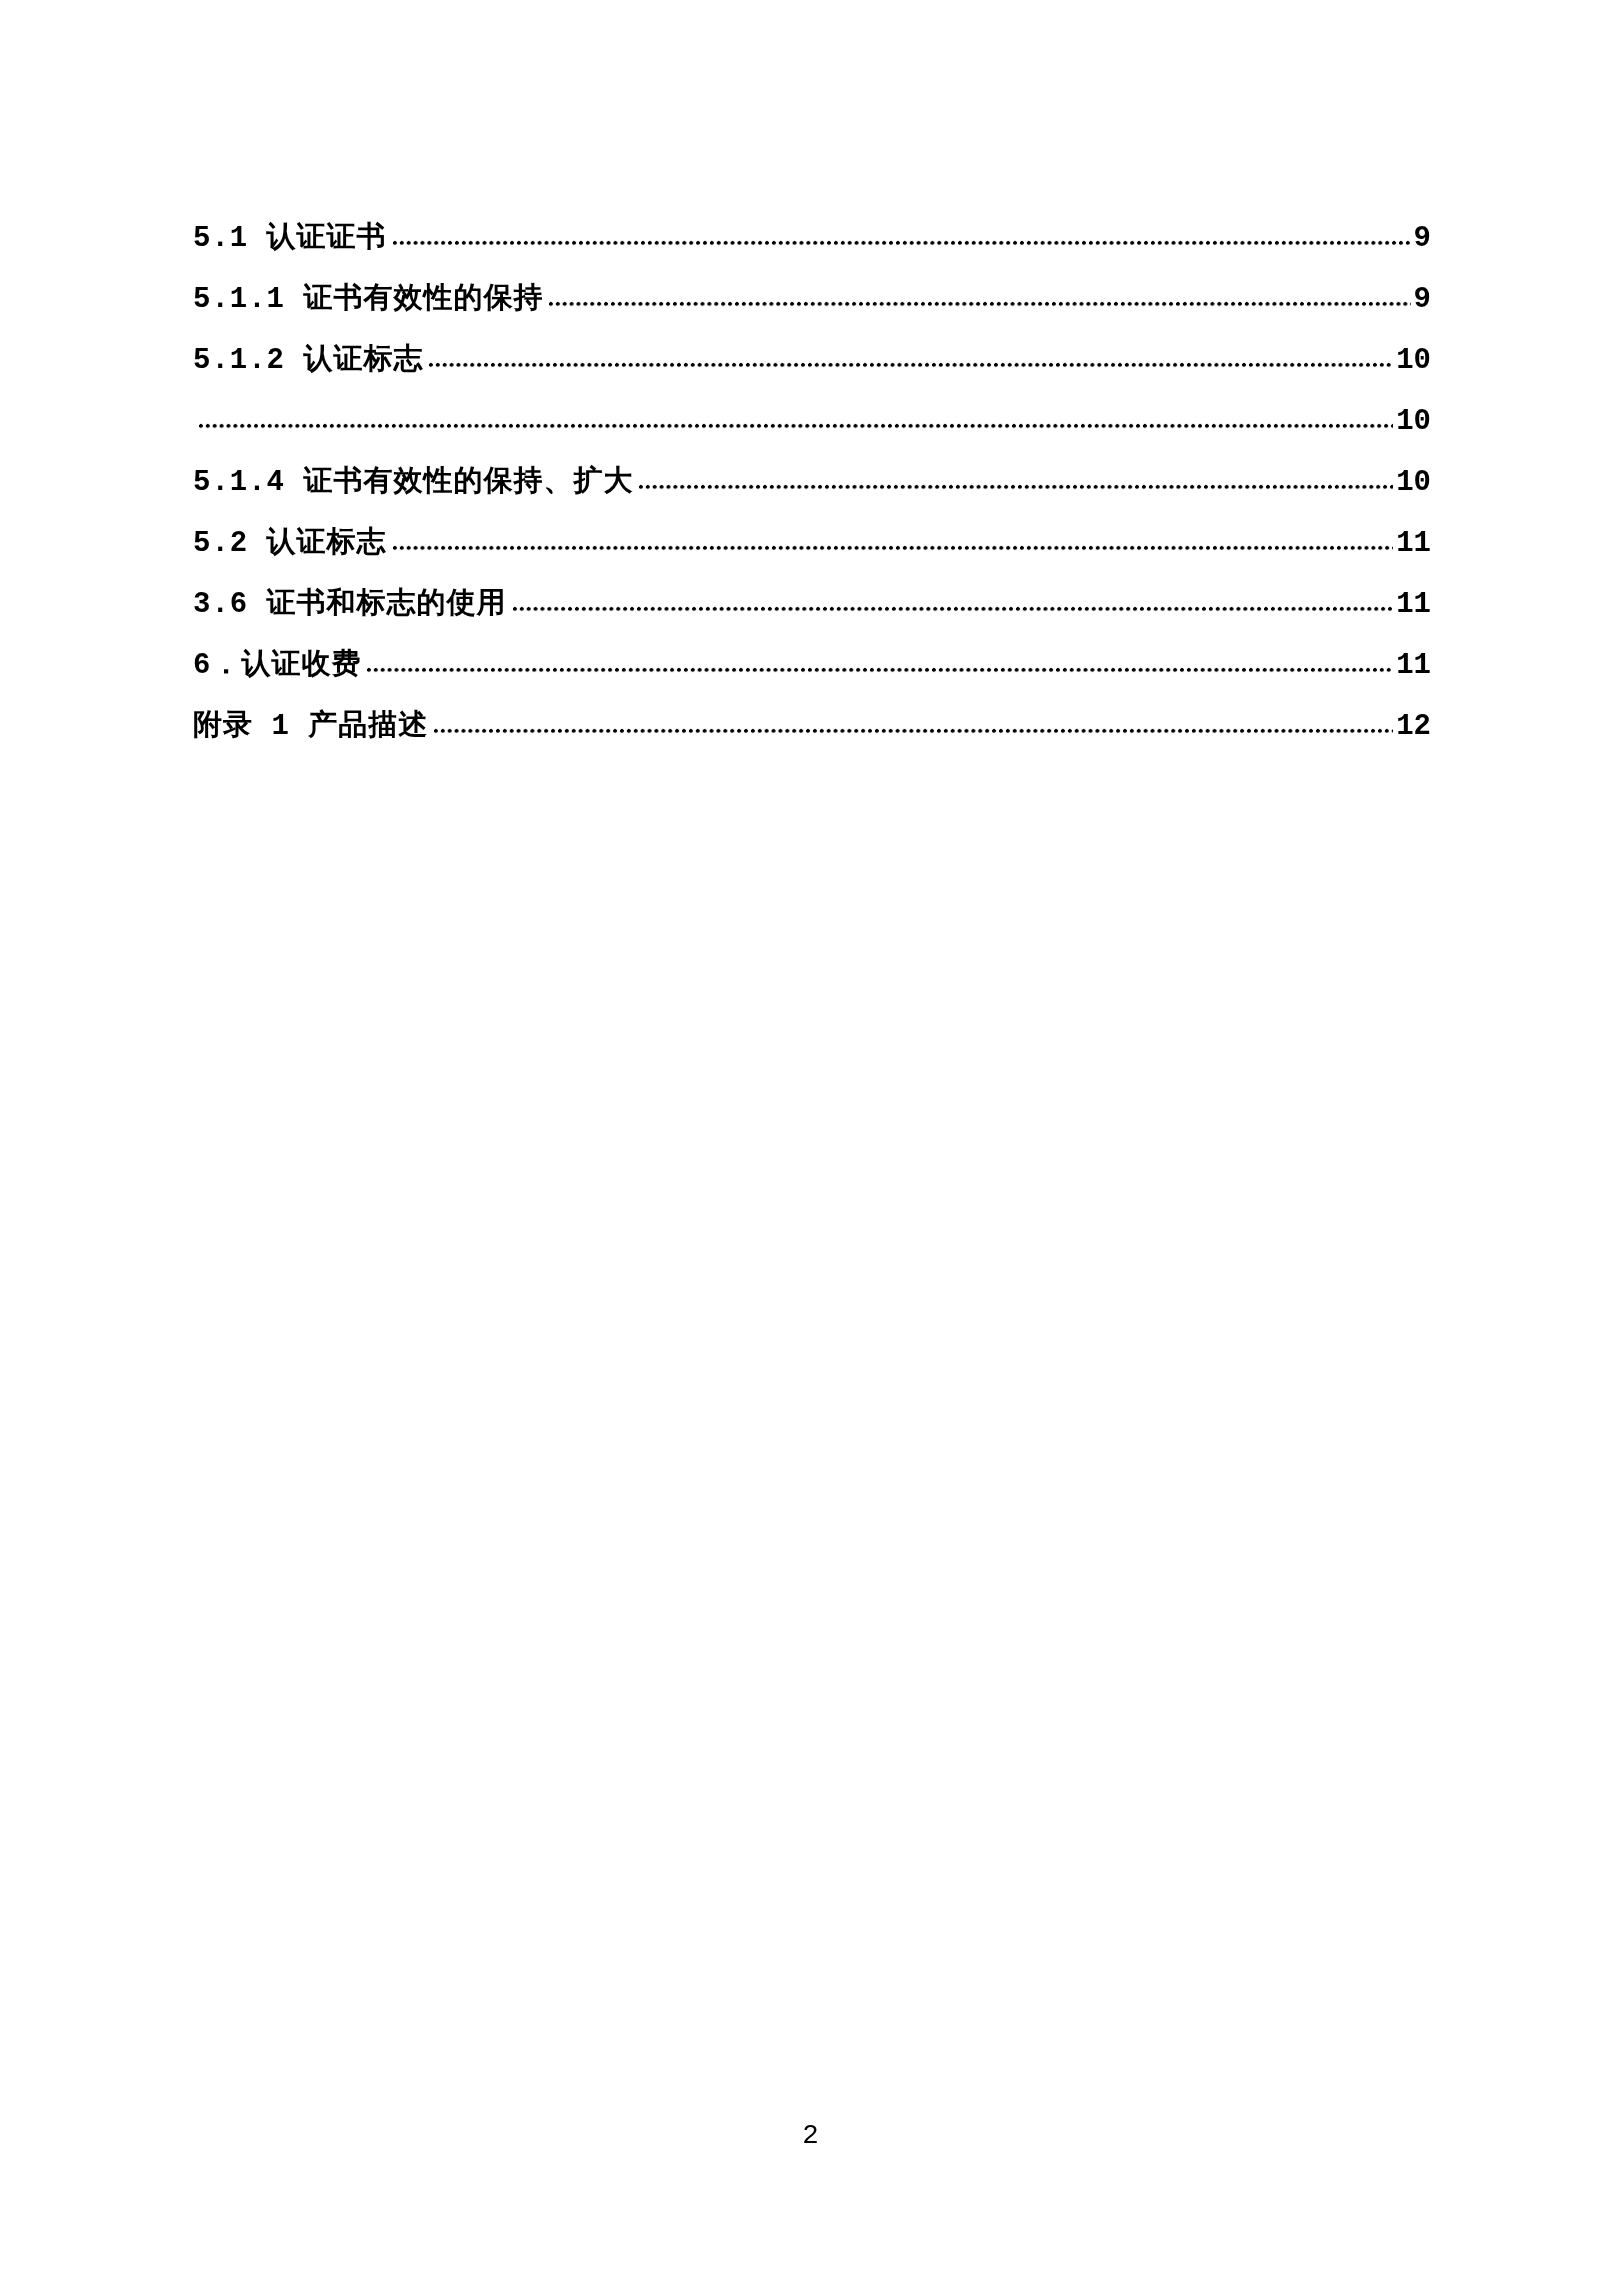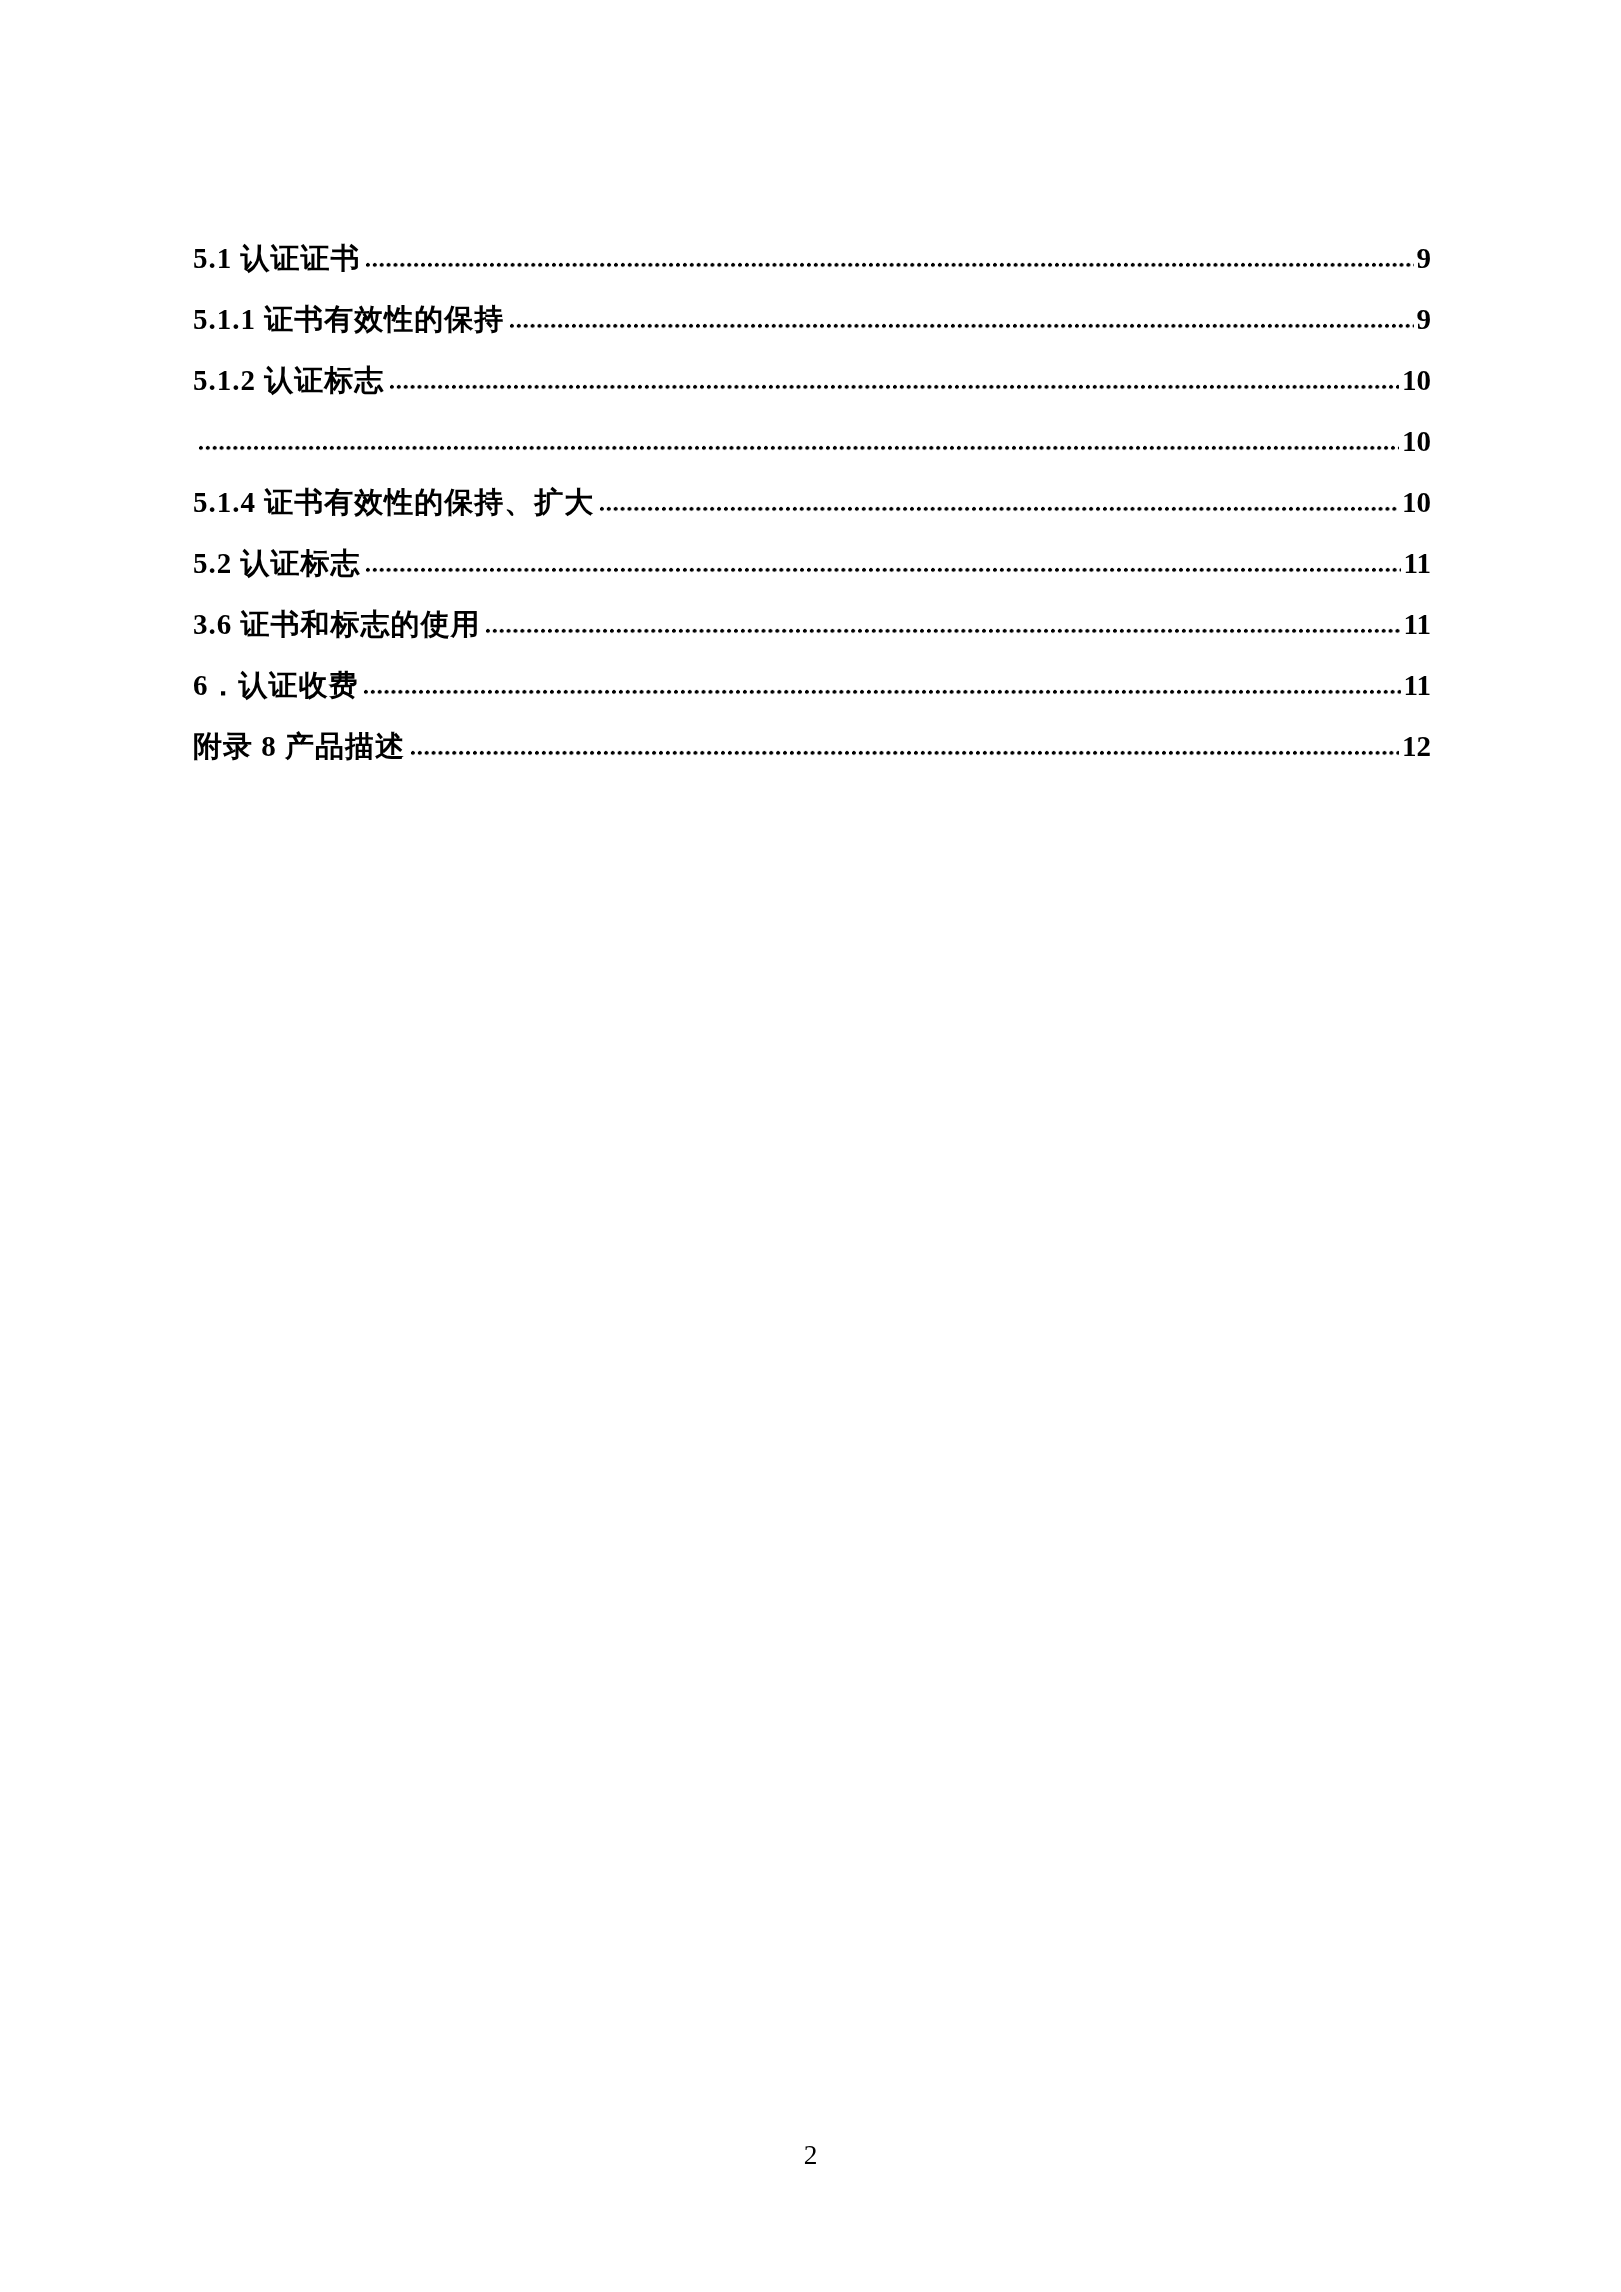--- a/index.html
+++ b/index.html
@@ -5,24 +5,23 @@
   html, body {
     margin: 0;
     padding: 0;
     background: #ffffff;
   }
   .page {
     position: relative;
     width: 1621px;
     height: 2233px;
     background: #ffffff;
-    font-family: Liberation Serif, serif;
+    font-family: Liberation Mono, monospace;
     color: #000000;
     overflow: hidden;
-    margin-top: 20px;
   }
   .toc-list {
     position: absolute;
     top: 208px;
     left: 193px;
     width: 1238px; 
   }
   .toc-row {
     display: flex;
     align-items: baseline;
@@ -109,21 +108,21 @@
       <span class="toc-page">11</span>
     </div>
 
     <div class="toc-row">
       <span class="toc-label">6．认证收费</span>
       <span class="toc-leader"></span>
       <span class="toc-page">11</span>
     </div>
 
     <div class="toc-row">
-      <span class="toc-label">附录 8 产品描述</span>
+      <span class="toc-label">附录 1 产品描述</span>
       <span class="toc-leader"></span>
       <span class="toc-page">12</span>
     </div>
 
 
   </div>
 
   <div class="footer-page-number">2</div>
 
 </div>

